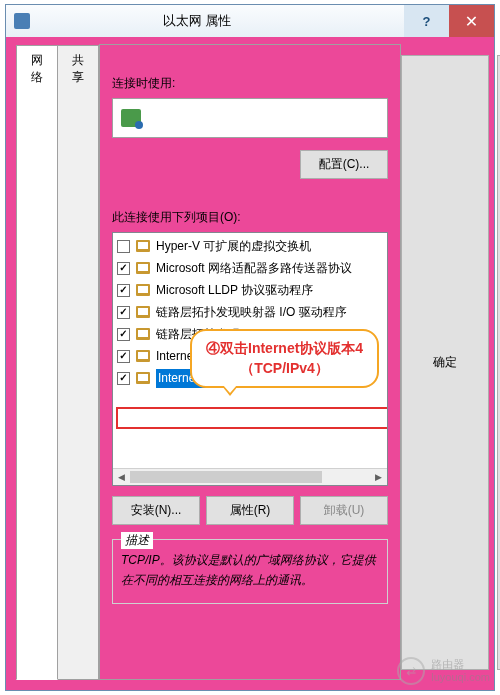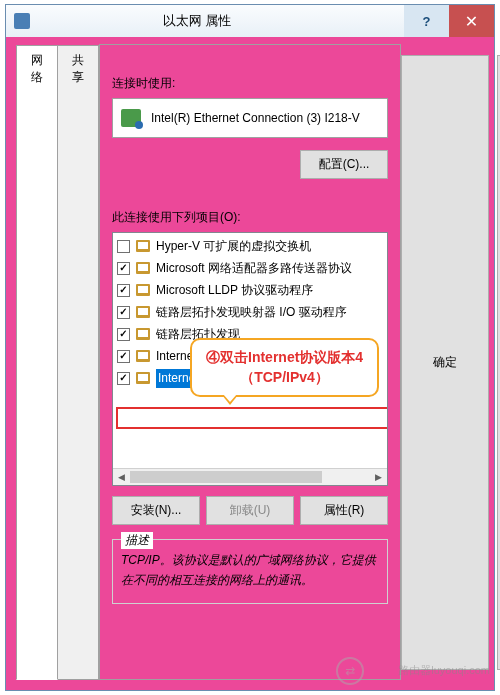--- a/index.html
+++ b/index.html
@@ -43,21 +43,21 @@
 .three-btns .btn { flex: 1; }
 .fieldset { border: 1px solid #d0d0d0; padding: 10px 8px 12px; position: relative; font-style: italic; }
 .fieldset-label { position: absolute; top: -8px; left: 8px; background: #fff; padding: 0 4px; font-size: 12px; }
 .desc { font-size: 12px; line-height: 1.7; }
 .footer { display: flex; justify-content: flex-end; gap: 8px; padding: 10px 12px 10px 0; }
 .callout { position: absolute; border: 2px solid #f5a623; border-radius: 10px; background: #fff; padding: 8px 14px; color: #e3302f; font-size: 14px; font-weight: bold; text-align: center; line-height: 1.4; z-index: 10; }
 .callout::after { content: ""; position: absolute; bottom: -10px; left: 30px; width: 0; height: 0; border-left: 8px solid transparent; border-right: 8px solid transparent; border-top: 10px solid #f5a623; }
 .callout::before { content: ""; position: absolute; bottom: -7px; left: 31px; width: 0; height: 0; border-left: 7px solid transparent; border-right: 7px solid transparent; border-top: 8px solid #fff; z-index: 1; }
 .watermark { position: absolute; right: 10px; bottom: 10px; display: flex; align-items: center; gap: 6px; opacity: 0.5; }
 .wm-icon { width: 28px; height: 28px; border: 2px solid #aaa; border-radius: 50%; display: flex; align-items: center; justify-content: center; color: #aaa; font-size: 12px; }
-.wm-text { display: flex; flex-direction: row; font-size: 11px; color: #888; line-height: 1.2; margin-left: 28px; }
+.wm-text { display: flex; flex-direction: column; font-size: 11px; color: #888; line-height: 1.2; }
 </style>
 </head>
 <body>
 
 <div class="window">
   <div class="titlebar">
     <div class="title-icon"></div>
     <div class="title-text">以太网 属性</div>
     <div class="title-btns">
       <div class="title-btn btn-help">?</div>
@@ -68,21 +68,20 @@
   <div class="client">
     <div class="tabs">
       <div class="tab active">网络</div>
       <div class="tab">共享</div>
     </div>
 
     <div class="tab-panel">
       <div class="label">连接时使用:</div>
       <div class="adapter-box">
         <div class="adapter-icon"></div>
-        <span>Intel(R) Ethernet Connection (3) I218-V</span>
       </div>
       <div class="btn-row">
         <button class="btn">配置(C)...</button>
       </div>
 
       <div class="label">此连接使用下列项目(O):</div>
 
       <div class="listbox">
         <div class="list-inner">
           <div class="list-row">
@@ -126,38 +125,38 @@
           <div class="sb-btn">◀</div>
           <div class="sb-track">
               <div class="sb-thumb"></div>
             </div>
           <div class="sb-btn">▶</div>
         </div>
       </div>
 
       <div class="three-btns">
         <button class="btn">安装(N)...</button>
+        <button class="btn">属性(R)</button>
         <button class="btn disabled">卸载(U)</button>
-        <button class="btn">属性(R)</button>
       </div>
 
       <div class="fieldset">
         <div class="fieldset-label">描述</div>
         <div class="desc">TCP/IP。该协议是默认的广域网络协议，它提供在不同的相互连接的网络上的通讯。</div>
       </div>
     </div>
 
     <div class="footer">
       <button class="btn">确定</button>
       <button class="btn">取消</button>
     </div>
   </div>
 </div>
 
-<div class="callout" style="top:338px; left:190px;">
+<div class="callout" style="top:329px; left:190px;border-radius:16px;">
   <div>④双击Internet协议版本4</div>
   <div>（TCP/IPv4）</div>
 </div>
 
 <div class="watermark">
   <div class="wm-icon">⇄</div>
   <div class="wm-text">
     <span>路由器</span>
     <span>luyouqi.com</span>
   </div>

